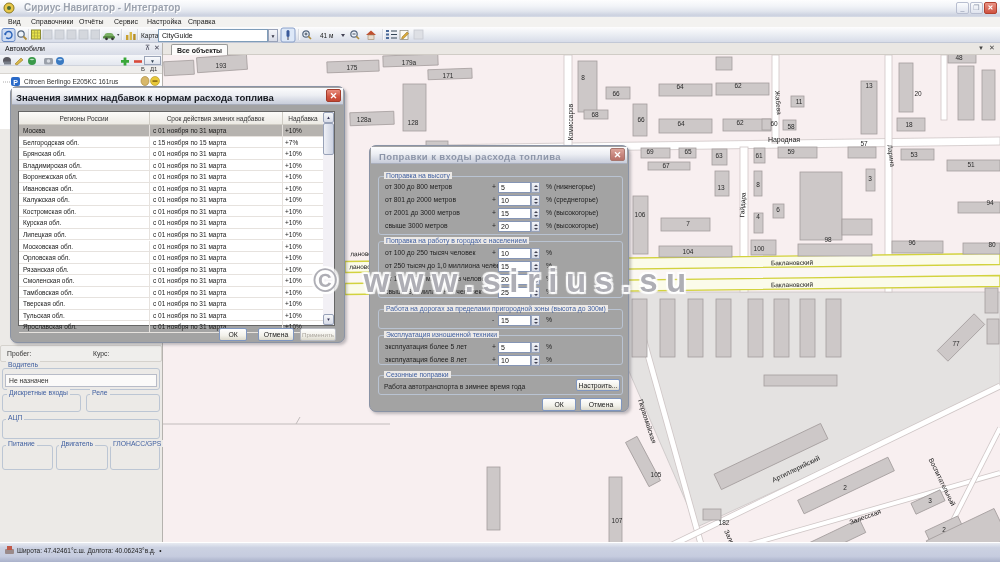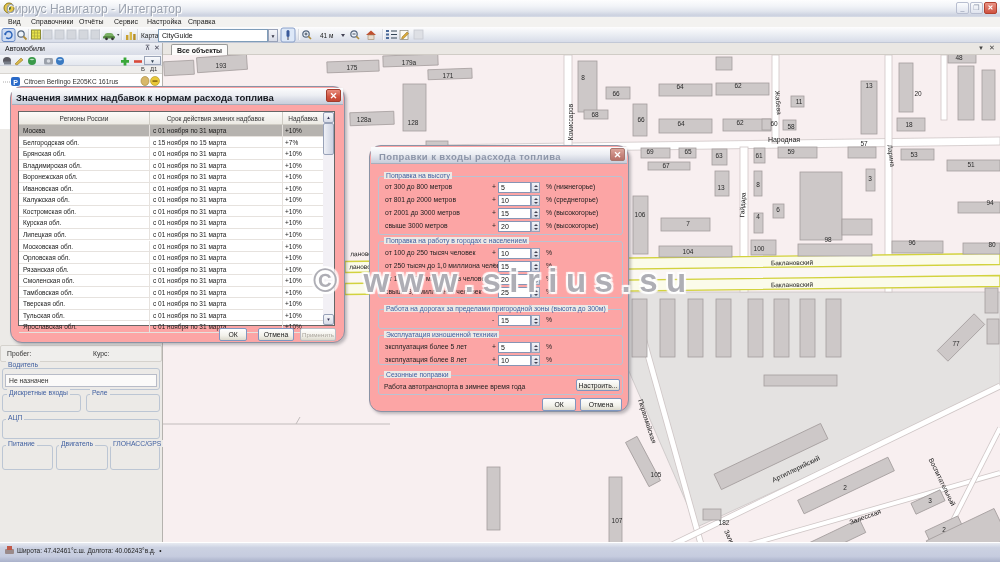--- a/index.html
+++ b/index.html
@@ -1,21 +1,21 @@
 <!DOCTYPE html>
 <html><head><meta charset="utf-8">
 <style>
 *{margin:0;padding:0;box-sizing:border-box;}
 html,body{width:1000px;height:562px;overflow:hidden;}
 body{font-family:"Liberation Sans",sans-serif;background:#ece9e2;position:relative;}
 .abs{position:absolute;}
 
 #titlebar{left:0;top:0;width:1000px;height:17px;
  background:linear-gradient(180deg,#fdfdfe 0%,#f2f4f8 35%,#e2e6ee 65%,#ccd2e0 90%,#d8dce6 100%);}
-#titlebar .ttxt{position:absolute;left:6px;top:2px;font-size:12px;font-weight:normal;color:#9ba2ae;text-shadow:1px 1px 0 #fff;}
+#titlebar .ttxt{position:absolute;left:24px;top:2px;font-size:10px;font-weight:bold;color:#9ba2ae;text-shadow:1px 1px 0 #fff;}
 .winbtn{position:absolute;top:2px;width:13px;height:12px;border-radius:2px;border:1px solid #b8bed0;
  background:linear-gradient(180deg,#fbfcfe,#dfe3ee);color:#8a93a8;font-size:7px;text-align:center;line-height:10px;}
 #btnclose{background:linear-gradient(180deg,#e89487,#cf5240);border:1px solid #b2402f;color:#fff;font-weight:bold;}
 #menubar{left:0;top:17px;width:1000px;height:10px;background:#f3f2f0;font-size:7px;color:#222;}
 #menubar span{position:absolute;top:1px;}
 #toolbar{left:0;top:27px;width:1000px;height:16px;
  background:linear-gradient(180deg,#fdfdfe,#e9ecf2 55%,#d7dce8);border-bottom:1px solid #c2c8d6;}
 .tlbl{position:absolute;font-size:6.5px;color:#222;top:5px;}
 
 #lpanel{left:0;top:43px;width:163px;height:499px;background:#eceae7;border-right:1px solid #b5b2ae;}
@@ -23,21 +23,21 @@
 #lpicons{position:absolute;left:0;top:12px;width:162px;height:11px;background:linear-gradient(180deg,#f6f7fa,#e3e7ef);border-bottom:1px solid #cfd3dc;}
 #lpcols{position:absolute;left:0;top:23px;width:162px;height:8px;background:#efeeec;border-bottom:1px solid #d8d5d0;font-size:6px;color:#333;}
 #lptree{position:absolute;left:0;top:31px;width:162px;height:55px;background:#fff;}
 .grpbox{position:absolute;border:1px solid #bcc6d4;border-radius:3px;}
 .grplbl{position:absolute;font-size:6.8px;color:#3f5fa0;background:#eceae7;padding:0 2px;white-space:nowrap;}
 .smalltxt{font-size:6.8px;color:#333;white-space:nowrap;}
 
 #tabbar{left:163px;top:43px;width:837px;height:12px;background:#eae7e3;border-bottom:1px solid #d0ccc6;}
 #tab1{position:absolute;left:8px;top:1px;width:57px;height:11px;background:#fdfcfb;border:1px solid #9a9a98;border-bottom:none;border-radius:2px 2px 0 0;font-size:7px;font-weight:bold;color:#222;text-align:center;line-height:11px;}
 
-.dlg{position:absolute;background:#fca5a5;border:1px solid #8a93a5;border-radius:12px;box-shadow:2px 2px 3px rgba(80,80,90,.35);}
+.dlg{position:absolute;background:#a3a3a3;border:1px solid #8a93a5;border-radius:7px;box-shadow:2px 2px 3px rgba(80,80,90,.35);}
 .dlgtitle{position:absolute;left:1px;top:1px;right:1px;height:17px;
  background:linear-gradient(180deg,#fcfcfd 0%,#eceef3 45%,#d4d8e3 80%,#c8cdda 100%);border-bottom:1px solid #a9aebc;}
 .dlgX{position:absolute;top:2px;width:15px;height:13px;border-radius:2px;border:1px solid #a23c2c;
  background:linear-gradient(180deg,#e88d7d,#d05440 60%,#c24632);color:#fff;font-size:9px;font-weight:bold;text-align:center;line-height:12px;}
 .xpbtn{position:absolute;height:13px;background:linear-gradient(180deg,#fefefe,#f2f1ea 60%,#dcd9cd);border:1px solid #7f96c0;border-radius:2px;font-size:6.8px;color:#1a1a1a;text-align:center;line-height:12px;}
 .spin{position:absolute;width:33px;height:11px;background:#fff;border:1px solid #8595b5;font-size:7px;color:#111;padding-left:2px;line-height:10px;}
 .spinb{position:absolute;width:9px;height:11px;background:linear-gradient(180deg,#f2f3f7,#d5d9e4);border:1px solid #97a2ba;}
 .spinb i{position:absolute;left:1.5px;width:0;height:0;border-left:2.5px solid transparent;border-right:2.5px solid transparent;}
 .rlab{position:absolute;font-size:6.8px;color:#222;white-space:nowrap;}
 

